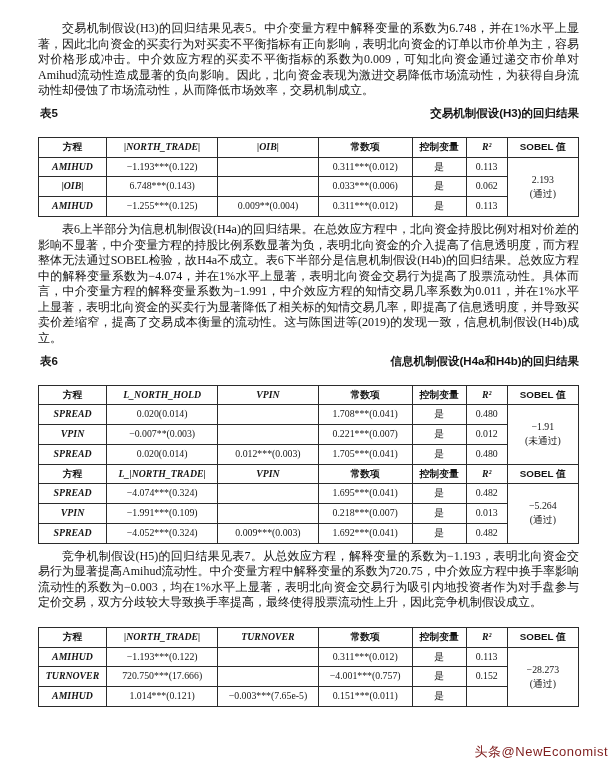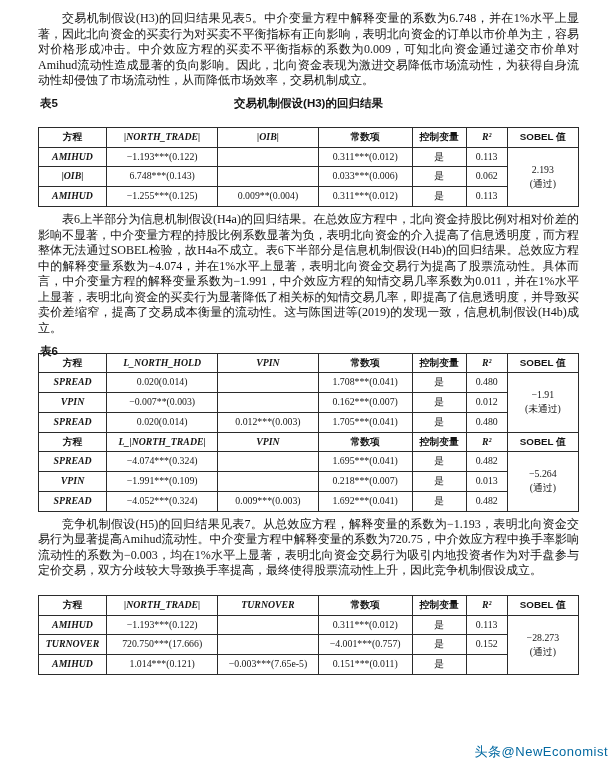--- a/index.html
+++ b/index.html
@@ -3,28 +3,28 @@
 <meta charset="utf-8">
 <style>
   html, body { margin: 0; padding: 0; }
   body {
     width: 616px; height: 762px; overflow: hidden; position: relative;
     background: #ffffff; color: #141414;
     font-family: "Liberation Serif", "DejaVu Serif", serif;
   }
   .page {
     box-sizing: border-box; width: 616px; height: 762px;
-    padding: 8px 37px 0 38px;
+    padding: 18px 37px 0 38px;
   }
   .para {
     margin: 3px 0 5px; text-indent: 2em; text-align: justify;
     font-size: 12px; line-height: 15.6px;
   }
   .tbl-caption {
-    position: relative; text-align: center;
+    position: relative; text-align: right;
     font-family: "Liberation Sans", "DejaVu Sans", sans-serif;
     font-weight: 700; font-size: 11.5px; margin: 7px 0 5px;
   }
   .tbl-caption .tlabel { position: absolute; left: 2px; top: 0; }
   table.tbl {
     width: 100%; border-collapse: collapse; table-layout: fixed;
     margin: 16px 0 5px 0;
   }
   .tbl th, .tbl td {
     border: 1px solid #2b2b2b; padding: 3px 2px;
@@ -37,21 +37,21 @@
   }
   .tbl th.varh {
     font-family: "Liberation Serif", "DejaVu Serif", serif;
     font-style: italic;
   }
   .tbl td.var { font-style: italic; font-weight: 700; }
   .tbl td.sobel div { line-height: 1.45; }
   .watermark {
     position: absolute; right: 6px; bottom: 1px;
     font-family: "Liberation Sans", "DejaVu Sans", sans-serif;
-    font-size: 13px; color: #0369a1; letter-spacing: 0.5px;
+    font-size: 13px; color: #7f1d1d; letter-spacing: 0.5px;
     background: rgba(255,255,255,0.4); padding: 0 2px;
   }
 </style>
 </head>
 <body>
 
 <div class="page">
 
   <p class="para">交易机制假设(H3)的回归结果见表5。中介变量方程中解释变量的系数为6.748，并在1%水平上显著，因此北向资金的买卖行为对买卖不平衡指标有正向影响，表明北向资金的订单以市价单为主，容易对价格形成冲击。中介效应方程的买卖不平衡指标的系数为0.009，可知北向资金通过递交市价单对Amihud流动性造成显著的负向影响。因此，北向资金表现为激进交易降低市场流动性，为获得自身流动性却侵蚀了市场流动性，从而降低市场效率，交易机制成立。</p>
 
@@ -108,20 +108,21 @@
       <td>是</td>
       <td>0.113</td>
     </tr>
   </tbody>
     </table>
 
   <p class="para">表6上半部分为信息机制假设(H4a)的回归结果。在总效应方程中，北向资金持股比例对相对价差的影响不显著，中介变量方程的持股比例系数显著为负，表明北向资金的介入提高了信息透明度，而方程整体无法通过SOBEL检验，故H4a不成立。表6下半部分是信息机制假设(H4b)的回归结果。总效应方程中的解释变量系数为−4.074，并在1%水平上显著，表明北向资金交易行为提高了股票流动性。具体而言，中介变量方程的解释变量系数为−1.991，中介效应方程的知情交易几率系数为0.011，并在1%水平上显著，表明北向资金的买卖行为显著降低了相关标的知情交易几率，即提高了信息透明度，并导致买卖价差缩窄，提高了交易成本衡量的流动性。这与陈国进等(2019)的发现一致，信息机制假设(H4b)成立。</p>
 
   <div class="tbl-caption">
     <span class="tlabel">表6</span>
+    <span>信息机制假设(H4a和H4b)的回归结果</span>
   </div>
 
   <table class="tbl">
     <colgroup>
       <col style="width:12.6%">
         <col style="width:20.6%">
         <col style="width:18.6%">
       <col style="width:17.4%">
         <col style="width:10%">
         <col style="width:7.6%">
@@ -146,21 +147,21 @@
       <td>0.480</td>
       <td class="sobel" rowspan="3">
         <div>−1.91</div>
         <div>(未通过)</div>
       </td>
     </tr>
     <tr>
       <td class="var">VPIN</td>
       <td>−0.007**(0.003)</td>
       <td></td>
-      <td>0.162***(0.007)</td>
+      <td>0.221***(0.007)</td>
       <td>是</td>
       <td>0.012</td>
     </tr>
     <tr>
       <td class="var">SPREAD</td>
       <td>0.020(0.014)</td>
       <td>0.012***(0.003)</td>
       <td>1.705***(0.041)</td>
       <td>是</td>
       <td>0.480</td>

